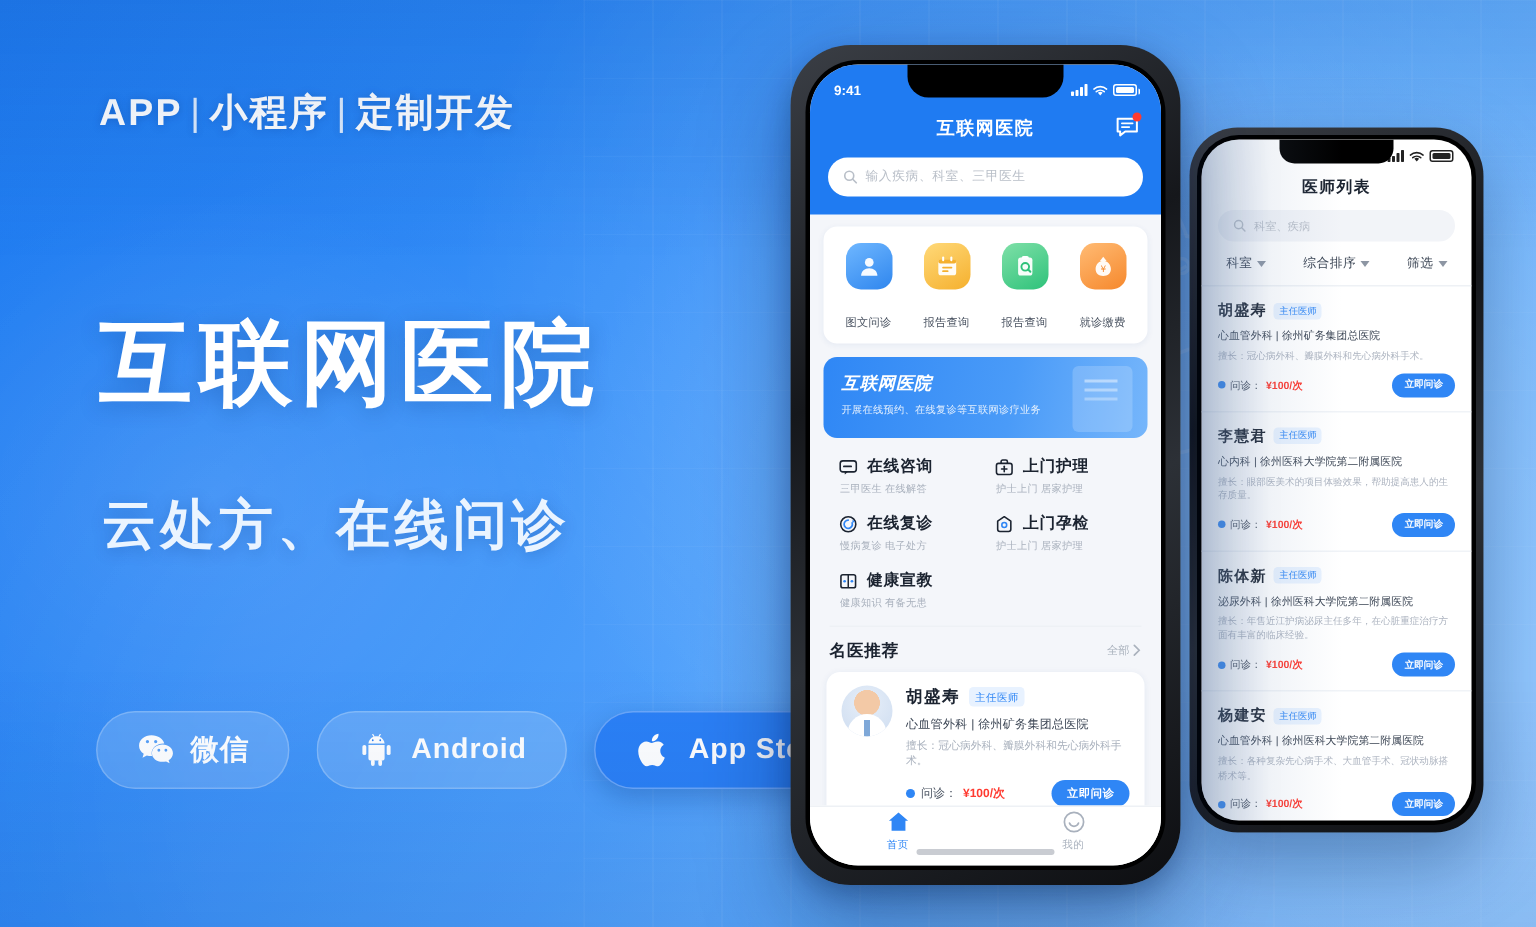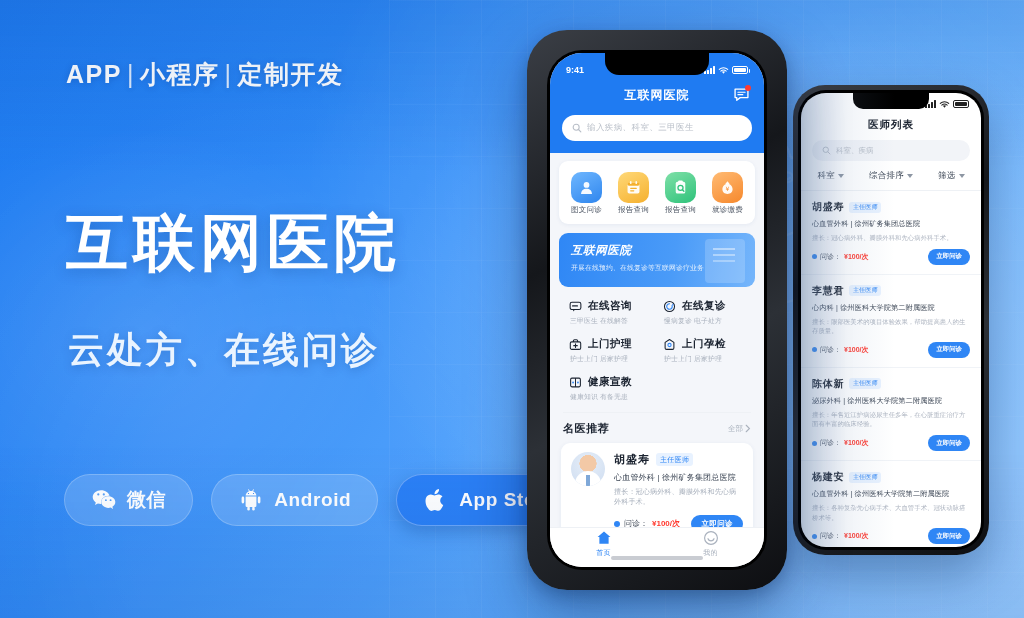--- a/index.html
+++ b/index.html
@@ -88,21 +88,21 @@
     box-shadow: 0 6px 18px rgba(8,50,130,0.28);
   }
   .store-btn .gl { display: inline-flex; width: 26px; height: 26px; align-items: center; justify-content: center; }
   .store-btn svg { display: block; }
 
   
   .phone {
     position: absolute;
     border-radius: 40px;
     background: linear-gradient(150deg, #3b3f46 0%, #15171b 35%, #2c3036 60%, #0d0e11 100%);
-    padding: 20px;
+    padding: 10px;
     box-shadow: 0 26px 60px rgba(3,30,80,0.40), 0 6px 18px rgba(3,30,80,0.30);
   }
   .phone .bezel {
     width: 100%; height: 100%;
     border-radius: 35px;
     background: #000;
     padding: 3px;
     overflow: hidden;
   }
   .screen {
@@ -171,21 +171,21 @@
     margin-top: 8px; height: 26px; border-radius: 13px; background: #fff;
     display: flex; align-items: center; gap: 5px; padding: 0 10px;
   }
   .a-search .ph { font-size: 8.5px; color: #b9bfc8; letter-spacing: .4px; }
 
   .a-card {
     margin: 8px 9px 0; background: #fff; border-radius: 9px;
     box-shadow: 0 1px 4px rgba(30,70,140,0.07);
   }
   .quick { display: flex; justify-content: space-around; padding: 11px 4px 9px; }
-  .quick-item { display: flex; flex-direction: column; align-items: center; gap: 2px; width: 52px; cursor: pointer; }
+  .quick-item { display: flex; flex-direction: column; align-items: center; gap: 17px; width: 52px; cursor: pointer; }
   .qi-ico { width: 31px; height: 31px; border-radius: 10px; display: flex; align-items: center; justify-content: center; }
   .qi-ico.c1 { background: linear-gradient(150deg,#6fb7ff,#2f86ee); }
   .qi-ico.c2 { background: linear-gradient(150deg,#ffd979,#f5b02e); }
   .qi-ico.c3 { background: linear-gradient(150deg,#7fe0a8,#2ec27a); }
   .qi-ico.c4 { background: linear-gradient(150deg,#ffbb74,#f6882c); }
   .qi-label { font-size: 7.5px; color: #4b5462; letter-spacing: .2px; white-space: nowrap; }
 
   .banner {
     margin: 9px 9px 0; height: 54px; border-radius: 9px;
     background: linear-gradient(100deg, #2f87f5 0%, #4a9bf8 58%, #76b6fb 100%);
@@ -590,40 +590,40 @@
                   <path d="M5 11.8l.2 2.2 2.4-2.2z" fill="#1b2330"></path>
                 </svg>
                 <span class="srv-name">在线咨询</span>
               </div>
               <span class="srv-sub">三甲医生 在线解答</span>
             </div>
 
             <div class="srv">
               <div class="srv-head">
                 <svg width="13" height="13" viewBox="0 0 16 16">
-                  <circle cx="8" cy="8" r="6.2" fill="none" stroke="#1b2330" stroke-width="1.3"></circle>
-                  <path d="M8 4.6a3.4 3.4 0 1 0 3.2 2.3" fill="none" stroke="#2f86f5" stroke-width="1.4" stroke-linecap="round"></path>
-                  <path d="M11.6 4.2l-.3 2.6 2.4-.6z" fill="#2f86f5"></path>
-                </svg>
-                <span class="srv-name">在线复诊</span>
-              </div>
-              <span class="srv-sub">慢病复诊 电子处方</span>
-            </div>
-
-            <div class="srv">
-              <div class="srv-head">
-                <svg width="13" height="13" viewBox="0 0 16 16">
                   <rect x="1.6" y="4.8" width="12.8" height="9.2" rx="1.8" fill="none" stroke="#1b2330" stroke-width="1.3"></rect>
                   <path d="M5.4 4.8V3.4a1.3 1.3 0 0 1 1.3-1.3h2.6a1.3 1.3 0 0 1 1.3 1.3v1.4" fill="none" stroke="#1b2330" stroke-width="1.3"></path>
                   <line x1="8" y1="7.2" x2="8" y2="11.6" stroke="#1b2330" stroke-width="1.3" stroke-linecap="round"></line>
                   <line x1="5.8" y1="9.4" x2="10.2" y2="9.4" stroke="#1b2330" stroke-width="1.3" stroke-linecap="round"></line>
                 </svg>
                 <span class="srv-name">上门护理</span>
               </div>
               <span class="srv-sub">护士上门 居家护理</span>
+            </div>
+
+            <div class="srv">
+              <div class="srv-head">
+                <svg width="13" height="13" viewBox="0 0 16 16">
+                  <circle cx="8" cy="8" r="6.2" fill="none" stroke="#1b2330" stroke-width="1.3"></circle>
+                  <path d="M8 4.6a3.4 3.4 0 1 0 3.2 2.3" fill="none" stroke="#2f86f5" stroke-width="1.4" stroke-linecap="round"></path>
+                  <path d="M11.6 4.2l-.3 2.6 2.4-.6z" fill="#2f86f5"></path>
+                </svg>
+                <span class="srv-name">在线复诊</span>
+              </div>
+              <span class="srv-sub">慢病复诊 电子处方</span>
             </div>
 
 
             <div class="srv">
               <div class="srv-head">
                 <svg width="13" height="13" viewBox="0 0 16 16">
                   <path d="M8 1.8l5.4 3.6v6.8a1.8 1.8 0 0 1-1.8 1.8H4.4a1.8 1.8 0 0 1-1.8-1.8V5.4z" fill="none" stroke="#1b2330" stroke-width="1.3" stroke-linejoin="round"></path>
                   <circle cx="8" cy="8.6" r="2" fill="none" stroke="#2f86f5" stroke-width="1.3"></circle>
                 </svg>
                 <span class="srv-name">上门孕检</span>

